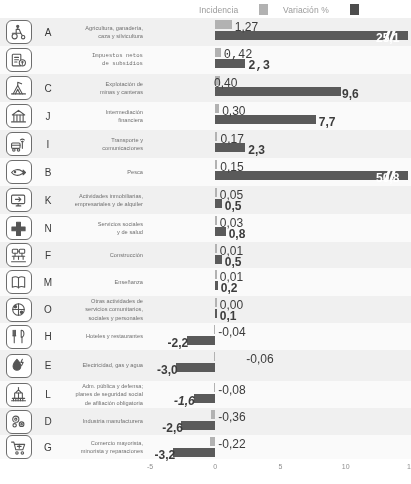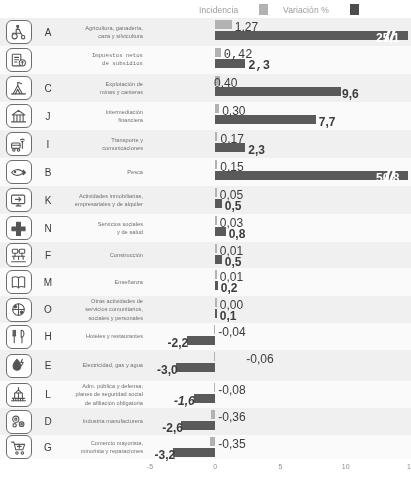--- a/index.html
+++ b/index.html
@@ -444,21 +444,21 @@
                 <path d="M13 7v5M10.5 9.5h5"></path>
               </svg>
             </span>
           </div>
           <div class="codecell">G</div>
           <div class="labelcell">Comercio mayorista,<br>minorista y reparaciones</div>
         </div>
         <div class="plotcell">
           <div class="bar inc" style="left: 60.03px; width: 5.22px;"></div>
           <div class="bar var" style="left: 23.49px; width: 41.76px;"></div>
-          <span class="vlabel inc" style="left: 68.25px;">-0,35</span>
+          <span class="vlabel inc" style="left: 68.25px;">-0,22</span>
           <span class="vlabel var" style="left: 4.49px;">-3,2</span>
         </div>
       </div>
     </div>
 
   <div class="axis" id="axis">
       <div class="tick" style="left: 0px;">-5</div>
       <div class="tick" style="left: 65.25px;">0</div>
       <div class="tick" style="left: 130.5px;">5</div>
       <div class="tick" style="left: 195.75px;">10</div>

